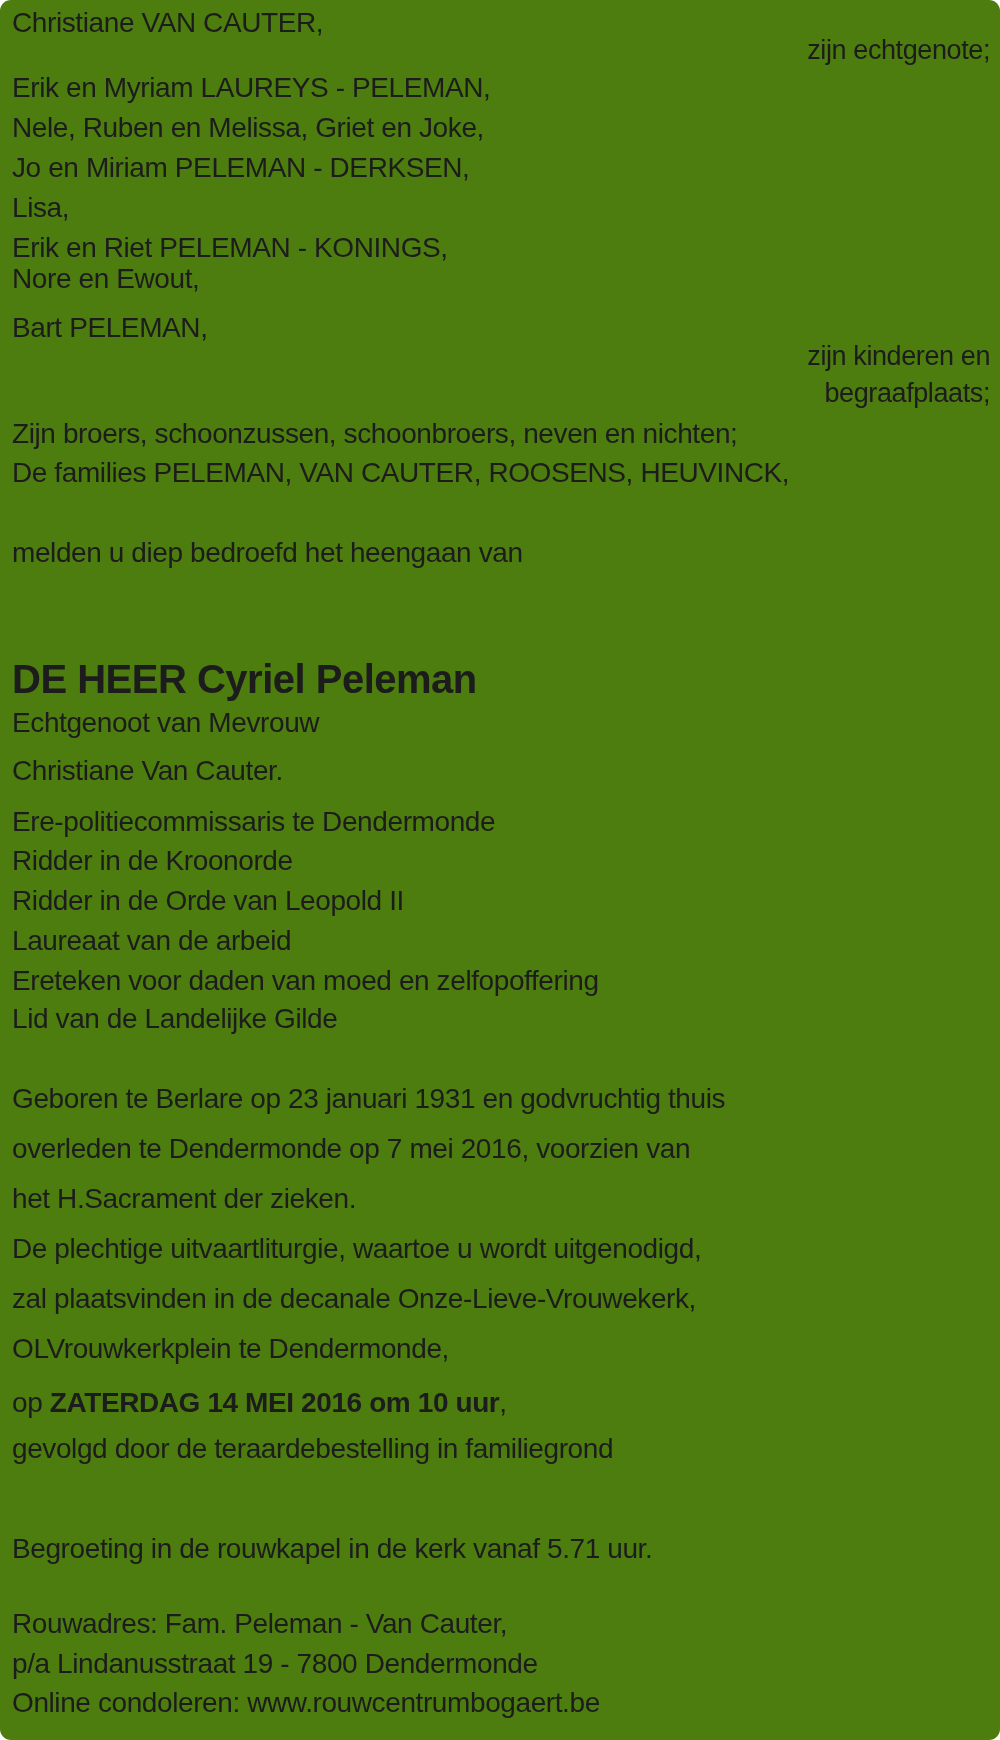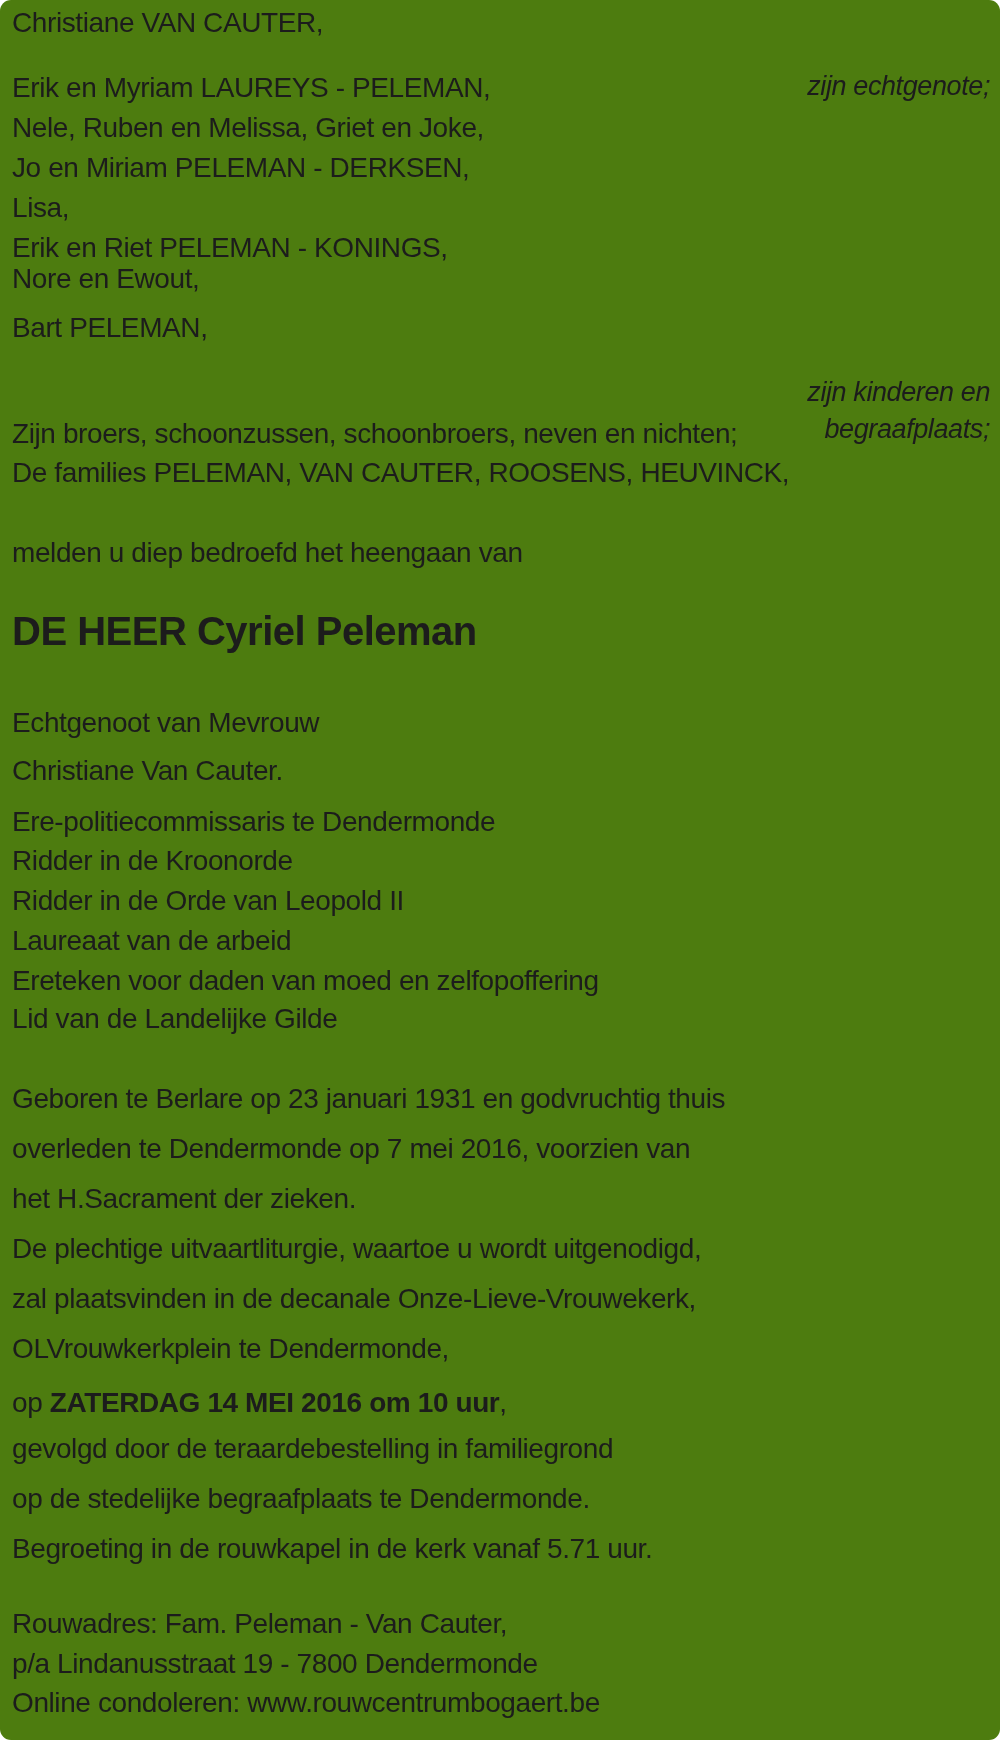--- a/index.html
+++ b/index.html
@@ -22,30 +22,29 @@
     left: 12px;
     white-space: nowrap;
     font-size: 28px;
     line-height: 28px;
     letter-spacing: -0.4px;
     color: #1c1c1c;
   }
   .right-italic {
     left: auto;
     right: 10px;
-    font-style: italic;
     font-size: 27px;
     line-height: 27px;
-    margin-top: 36px;
   }
   .title-line {
     font-weight: 700;
     font-size: 40px;
     line-height: 40px;
     letter-spacing: -0.5px;
+    margin-top: 48px;
   }
   .bold-seg { font-weight: 700; }
 </style>
 </head>
 <body>
 
 <div class="page">
 
   <div class="line" style="top:9px">Christiane VAN CAUTER,</div>
   <div class="line right-italic" style="top:37px">zijn echtgenote;</div>
@@ -82,20 +81,19 @@
   <div class="line" style="top:1185px">het H.Sacrament der zieken.</div>
   <div class="line" style="top:1235px">De plechtige uitvaartliturgie, waartoe u wordt uitgenodigd,</div>
   <div class="line" style="top:1285px">zal plaatsvinden in de decanale Onze-Lieve-Vrouwekerk,</div>
   <div class="line" style="top:1335px">OLVrouwkerkplein te Dendermonde,</div>
 
   <div class="line" style="top:1389px">
     <span>op </span><span class="bold-seg">ZATERDAG 14 MEI 2016 om 10 uur</span><span>,</span>
   </div>
 
   <div class="line" style="top:1435px">gevolgd door de teraardebestelling in familiegrond</div>
-  <div class="line" style="top:1485px">op de stedelijke begraafplaats te Dendermonde.</div>
   <div class="line" style="top:1535px">Begroeting in de rouwkapel in de kerk vanaf 5.71 uur.</div>
 
   <div class="line" style="top:1610px">Rouwadres: Fam. Peleman - Van Cauter,</div>
   <div class="line" style="top:1650px">p/a Lindanusstraat 19 - 7800 Dendermonde</div>
   <div class="line" style="top:1689px">Online condoleren: www.rouwcentrumbogaert.be</div>
 
 </div>
 
 </body></html>

